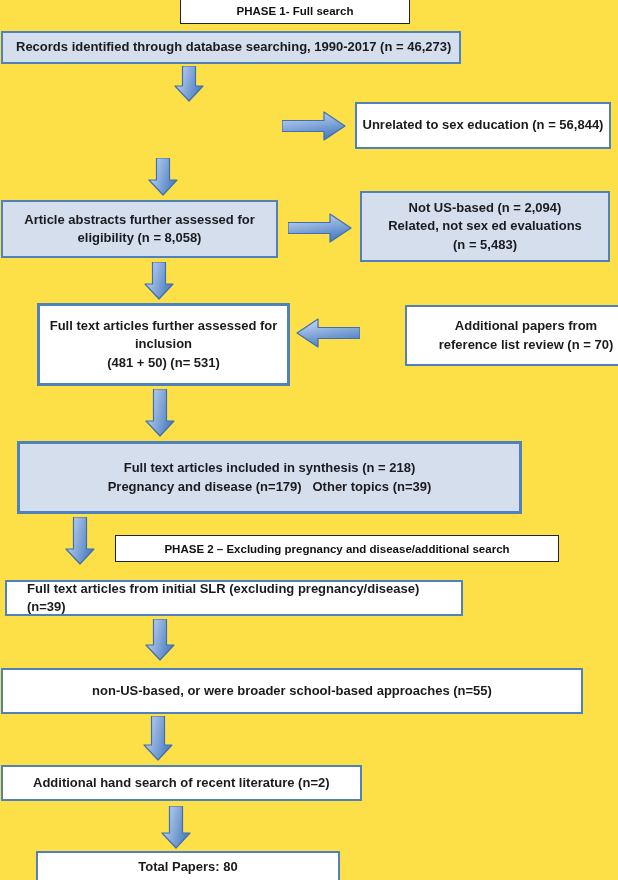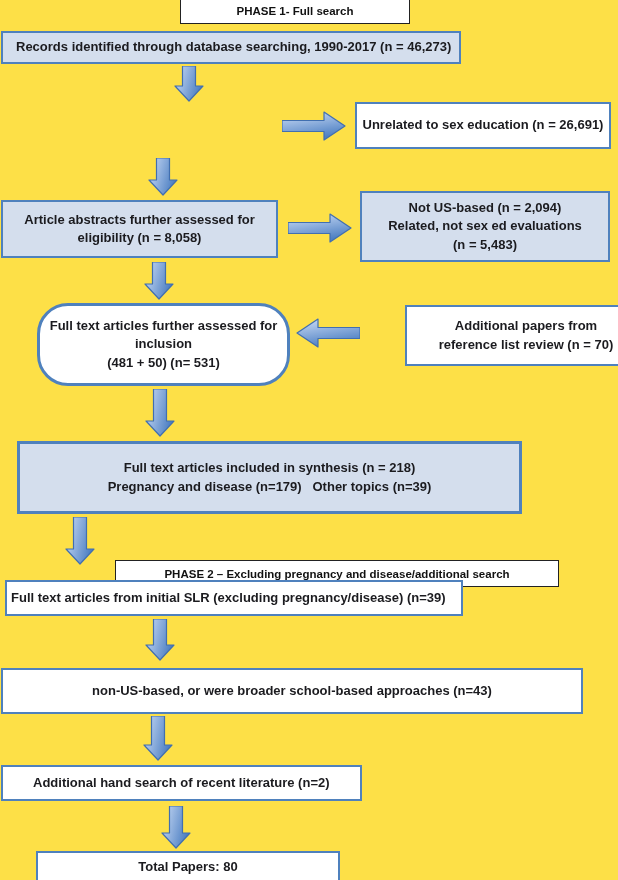--- a/index.html
+++ b/index.html
@@ -23,25 +23,25 @@
   }
   .ar{position:absolute;}
 
   
   .b-phase1{left:180px;top:-8px;width:230px;height:32px;padding-top:6px;}
   .b-identified{left:1px;top:31px;width:460px;height:33px;padding-left:13px;}
   .b-screened{left:20px;top:105px;width:252px;height:50px;}
   .b-unrelated{left:355px;top:102px;width:256px;height:47px;}
   .b-abstracts{left:1px;top:200px;width:277px;height:58px;}
   .b-notus{left:360px;top:191px;width:250px;height:71px;background:#d4deed;}
-  .b-inclusion{left:37px;top:303px;width:253px;height:83px;border-width:3px;border-radius:31px;}
+  .b-inclusion{left:37px;top:303px;width:253px;height:83px;border-width:3px;}
   .b-addref{left:368px;top:305px;width:242px;height:61px;margin-left:37px;}
   .b-synthesis{left:17px;top:441px;width:505px;height:73px;border-width:3px;}
-  .b-phase2{left:115px;top:535px;width:444px;height:27px;margin-top:25px;}
-  .b-initialslr{left:5px;top:580px;width:458px;height:36px;padding-left:4px;}
+  .b-phase2{left:115px;top:535px;width:444px;height:27px;}
+  .b-initialslr{left:5px;top:580px;width:458px;height:36px;padding-left:20px;}
   .b-addpapers{left:1px;top:668px;width:582px;height:46px;}
   .b-handsearch{left:1px;top:765px;width:361px;height:36px;padding-left:30px;}
   .b-total{left:36px;top:851px;width:304px;height:32px;}
 </style>
 </head>
 <body>
 
 <div class="canvas">
 
   <svg width="0" height="0" style="position:absolute" aria-hidden="true">
@@ -63,21 +63,21 @@
   <div class="phase b-phase2">
     <span>PHASE 2 – Excluding pregnancy and disease/additional search</span>
   </div>
 
   <div class="box blue b-identified">
     <div class="ln">Records identified through database searching, 1990-2017 (n = 46,273)</div>
   </div>
 
 
   <div class="box center b-unrelated">
-    <div class="ln">Unrelated to sex education (n = 26,691)</div>
+    <div class="ln">Unrelated to sex education (n = 56,844)</div>
   </div>
 
   <div class="box blue center b-abstracts">
     <div class="ln">Article abstracts further assessed for</div>
     <div class="ln">eligibility (n = 8,058)</div>
   </div>
 
   <div class="box center b-notus">
     <div class="ln">Not US-based (n = 2,094)</div>
     <div class="ln">Related, not sex ed evaluations</div>
@@ -98,21 +98,21 @@
   <div class="box blue center b-synthesis">
     <div class="ln">Full text articles included in synthesis (n = 218)</div>
     <div class="ln">Pregnancy and disease (n=179)&nbsp;&nbsp; Other topics (n=39)</div>
   </div>
 
   <div class="box b-initialslr">
     <div class="ln">Full text articles from initial SLR (excluding pregnancy/disease) (n=39)</div>
   </div>
 
   <div class="box center b-addpapers">
-    <div class="ln">non-US-based, or were broader school-based approaches (n=43)</div>
+    <div class="ln">non-US-based, or were broader school-based approaches (n=55)</div>
   </div>
 
   <div class="box b-handsearch">
     <div class="ln">Additional hand search of recent literature (n=2)</div>
   </div>
 
   <div class="box center b-total">
     <div class="ln">Total Papers: 80</div>
   </div>
 

